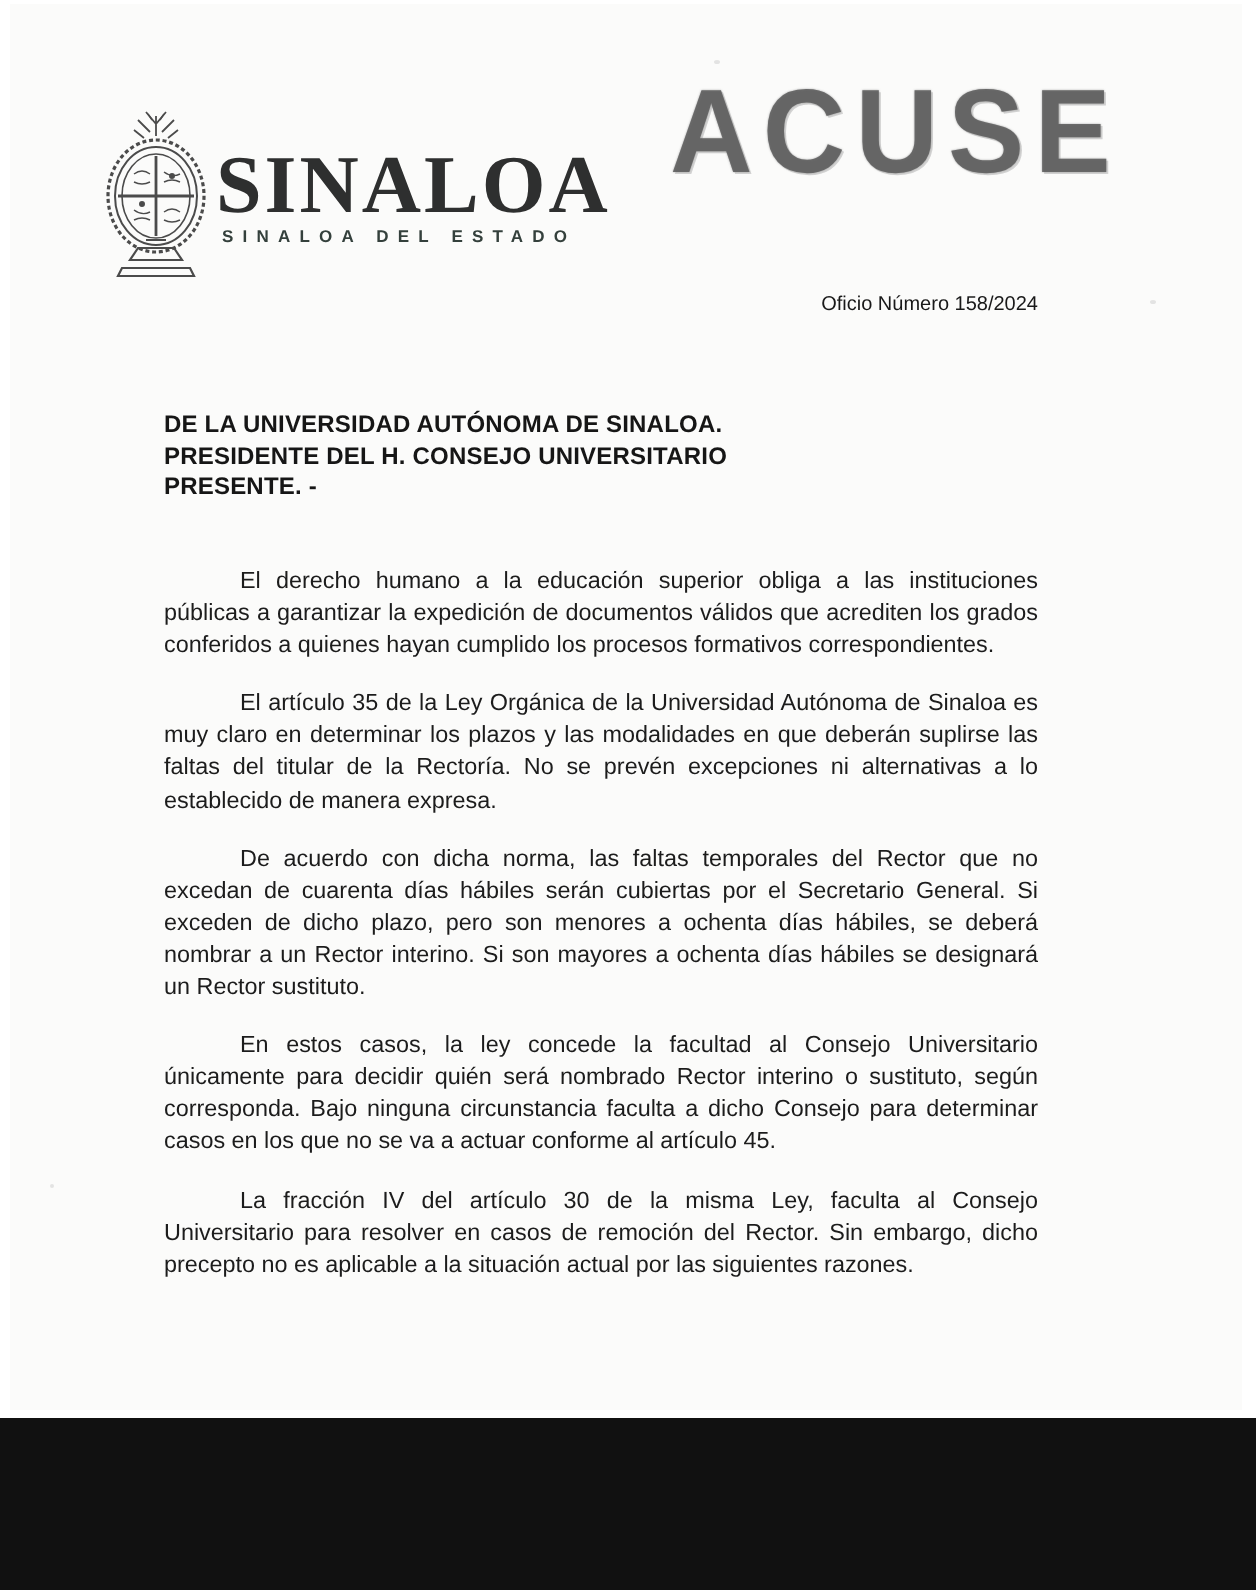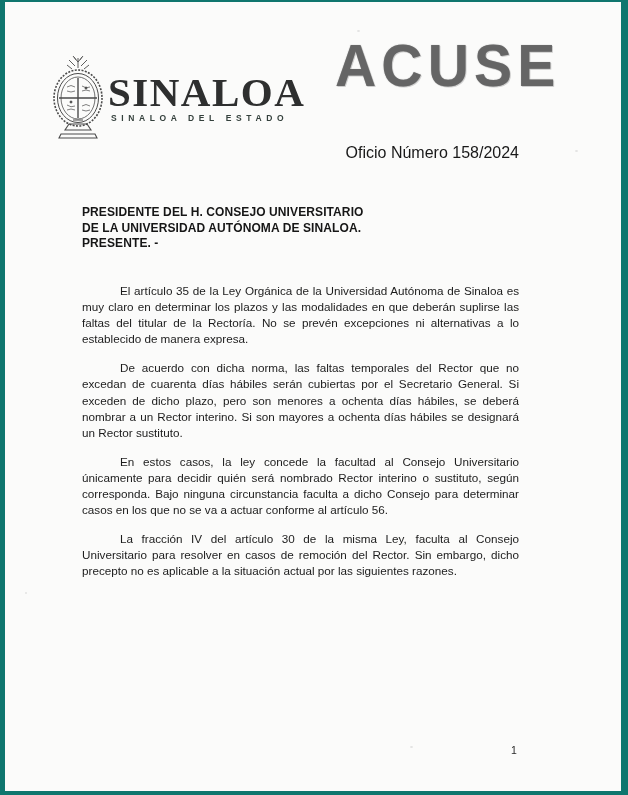--- a/index.html
+++ b/index.html
@@ -4,22 +4,22 @@
 <style>
   html, body {
     margin: 0;
     padding: 0;
     background: #111;
     font-family: "Liberation Sans", sans-serif;
   }
   .canvas {
     position: relative;
     width: 628px;
-    height: 795px;
-    background: #0f766e; 
+    height: 709px;
+    background: #ffffff; 
     overflow: hidden;
   }
   .page {
     position: absolute;
     left: 5px;
     top: 2px;
     right: 7px;
     bottom: 4px;
     background: #fbfbfa;
     color: #1d1d1d;
@@ -65,21 +65,21 @@
     transform: scale(1.02, 1.06);
     transform-origin: left top;
     line-height: 1;
   }
 
   .ref-block {
     position: absolute;
     top: 142px;
     right: 102px;
     text-align: left;
-    font-size: 16px;
+    font-size: 10px;
     line-height: 17.5px;
     color: #191919;
     margin-left: 32px;
   }
 
   
   .recipient {
     position: absolute;
     left: 77px;
     top: 203px;
@@ -152,29 +152,30 @@
     <div class="wordmark">SINALOA</div>
     <div class="wordmark-sub">SINALOA DEL ESTADO</div>
 
     <div class="stamp">ACUSE</div>
 
     <div class="ref-block">
       <div>Oficio Número 158/2024</div>
     </div>
 
     <div class="recipient">
+      <div>DE LA UNIVERSIDAD AUTÓNOMA DE SINALOA.</div>
       <div>PRESIDENTE DEL H. CONSEJO UNIVERSITARIO</div>
-      <div>DE LA UNIVERSIDAD AUTÓNOMA DE SINALOA.</div>
       <div>PRESENTE. -</div>
     </div>
 
     <div class="body-text">
+      <p>El derecho humano a la educación superior obliga a las instituciones públicas a garantizar la expedición de documentos válidos que acrediten los grados conferidos a quienes hayan cumplido los procesos formativos correspondientes.</p>
       <p>El artículo 35 de la Ley Orgánica de la Universidad Autónoma de Sinaloa es muy claro en determinar los plazos y las modalidades en que deberán suplirse las faltas del titular de la Rectoría. No se prevén excepciones ni alternativas a lo establecido de manera expresa.</p>
       <p>De acuerdo con dicha norma, las faltas temporales del Rector que no excedan de cuarenta días hábiles serán cubiertas por el Secretario General. Si exceden de dicho plazo, pero son menores a ochenta días hábiles, se deberá nombrar a un Rector interino. Si son mayores a ochenta días hábiles se designará un Rector sustituto.</p>
-      <p>En estos casos, la ley concede la facultad al Consejo Universitario únicamente para decidir quién será nombrado Rector interino o sustituto, según corresponda. Bajo ninguna circunstancia faculta a dicho Consejo para determinar casos en los que no se va a actuar conforme al artículo 56.</p>
+      <p>En estos casos, la ley concede la facultad al Consejo Universitario únicamente para decidir quién será nombrado Rector interino o sustituto, según corresponda. Bajo ninguna circunstancia faculta a dicho Consejo para determinar casos en los que no se va a actuar conforme al artículo 45.</p>
       <p>La fracción IV del artículo 30 de la misma Ley, faculta al Consejo Universitario para resolver en casos de remoción del Rector. Sin embargo, dicho precepto no es aplicable a la situación actual por las siguientes razones.</p>
     </div>
 
     <div class="page-number">1</div>
 
     <div class="speck" style="left:352px; top:28px; width:3px; height:2px;"></div>
     <div class="speck" style="left:405px; top:744px; width:3px; height:2px;"></div>
     <div class="speck" style="left:570px; top:148px; width:3px; height:2px;"></div>
     <div class="speck" style="left:20px; top:590px; width:2px; height:2px;"></div>
   </div>

